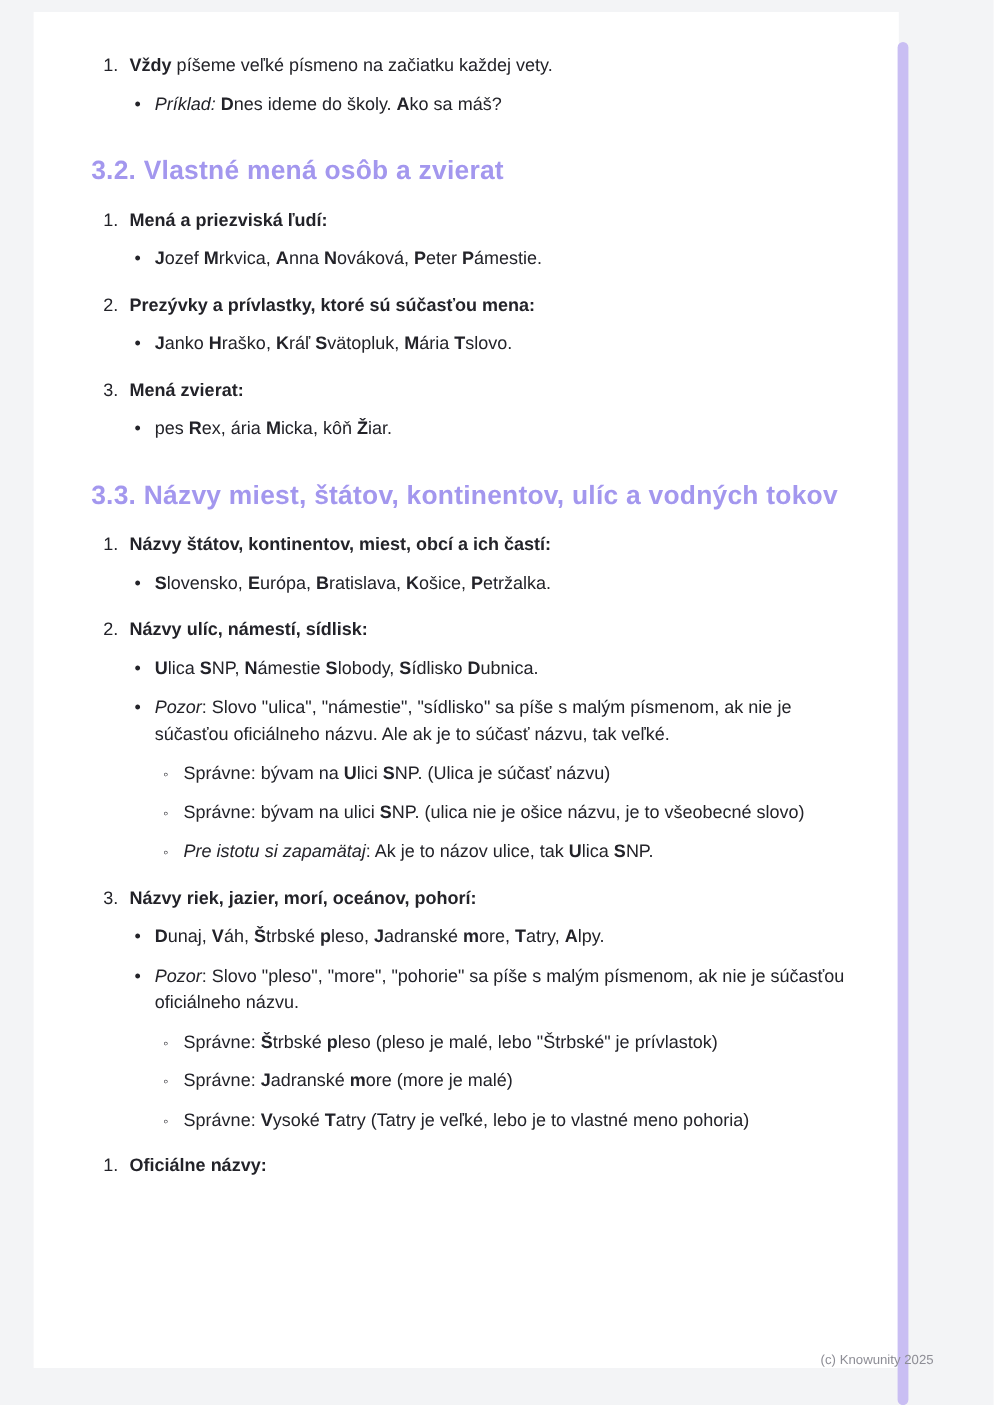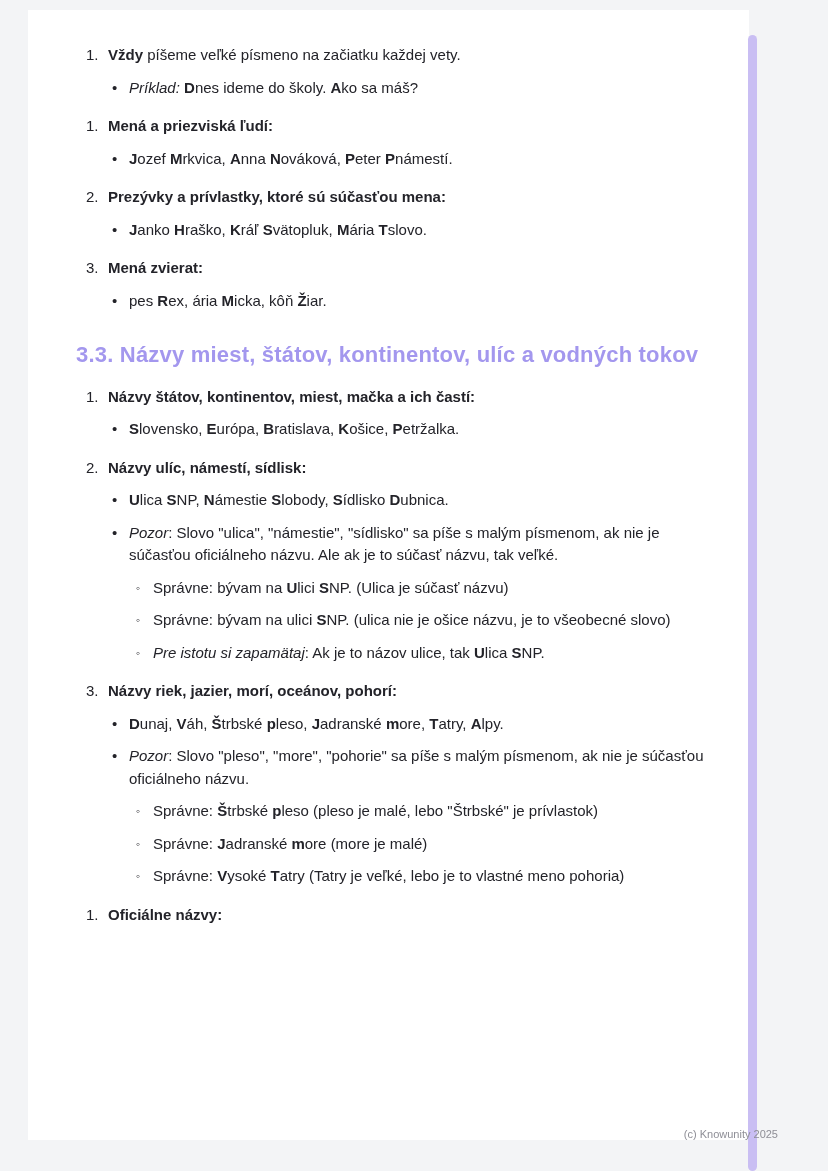--- a/index.html
+++ b/index.html
@@ -66,48 +66,49 @@
 <div class="card">
   <div class="content">
       <div class="li num">
         <span class="marker">1.</span>
         <span class="txt"><span class="seg-b">Vždy</span><span> píšeme veľké písmeno na začiatku každej vety.</span></span>
       </div>
       <div class="li bullet">
         <span class="marker">•</span>
         <span class="txt"><span class="seg-i">Príklad:</span><span> </span><span class="seg-b">D</span><span>nes ideme do školy. </span><span class="seg-b">A</span><span>ko sa máš?</span></span>
       </div>
+      <h2 class="h2">3.2. Vlastné mená osôb a zvierat</h2>
       <div class="li num">
         <span class="marker">1.</span>
         <span class="txt"><span class="seg-b">Mená a priezviská ľudí:</span></span>
       </div>
       <div class="li bullet">
         <span class="marker">•</span>
-        <span class="txt"><span class="seg-b">J</span><span>ozef </span><span class="seg-b">M</span><span>rkvica, </span><span class="seg-b">A</span><span>nna </span><span class="seg-b">N</span><span>ováková, </span><span class="seg-b">P</span><span>eter </span><span class="seg-b">P</span><span>námestí.</span></span>
+        <span class="txt"><span class="seg-b">J</span><span>ozef </span><span class="seg-b">M</span><span>rkvica, </span><span class="seg-b">A</span><span>nna </span><span class="seg-b">N</span><span>ováková, </span><span class="seg-b">P</span><span>eter </span><span class="seg-b">P</span><span>ámestie.</span></span>
       </div>
       <div class="li num">
         <span class="marker">2.</span>
         <span class="txt"><span class="seg-b">Prezývky a prívlastky, ktoré sú súčasťou mena:</span></span>
       </div>
       <div class="li bullet">
         <span class="marker">•</span>
         <span class="txt"><span class="seg-b">J</span><span>anko </span><span class="seg-b">H</span><span>raško, </span><span class="seg-b">K</span><span>ráľ </span><span class="seg-b">S</span><span>vätopluk, </span><span class="seg-b">M</span><span>ária </span><span class="seg-b">T</span><span>slovo.</span></span>
       </div>
       <div class="li num">
         <span class="marker">3.</span>
         <span class="txt"><span class="seg-b">Mená zvierat:</span></span>
       </div>
       <div class="li bullet">
         <span class="marker">•</span>
         <span class="txt"><span>pes </span><span class="seg-b">R</span><span>ex, ária </span><span class="seg-b">M</span><span>icka, kôň </span><span class="seg-b">Ž</span><span>iar.</span></span>
       </div>
       <h2 class="h2">3.3. Názvy miest, štátov, kontinentov, ulíc a vodných tokov</h2>
       <div class="li num">
         <span class="marker">1.</span>
-        <span class="txt"><span class="seg-b">Názvy štátov, kontinentov, miest, mačka a ich častí:</span></span>
+        <span class="txt"><span class="seg-b">Názvy štátov, kontinentov, miest, obcí a ich častí:</span></span>
       </div>
       <div class="li bullet">
         <span class="marker">•</span>
         <span class="txt"><span class="seg-b">S</span><span>lovensko, </span><span class="seg-b">E</span><span>urópa, </span><span class="seg-b">B</span><span>ratislava, </span><span class="seg-b">K</span><span>ošice, </span><span class="seg-b">P</span><span>etržalka.</span></span>
       </div>
       <div class="li num">
         <span class="marker">2.</span>
         <span class="txt"><span class="seg-b">Názvy ulíc, námestí, sídlisk:</span></span>
       </div>
       <div class="li bullet">

